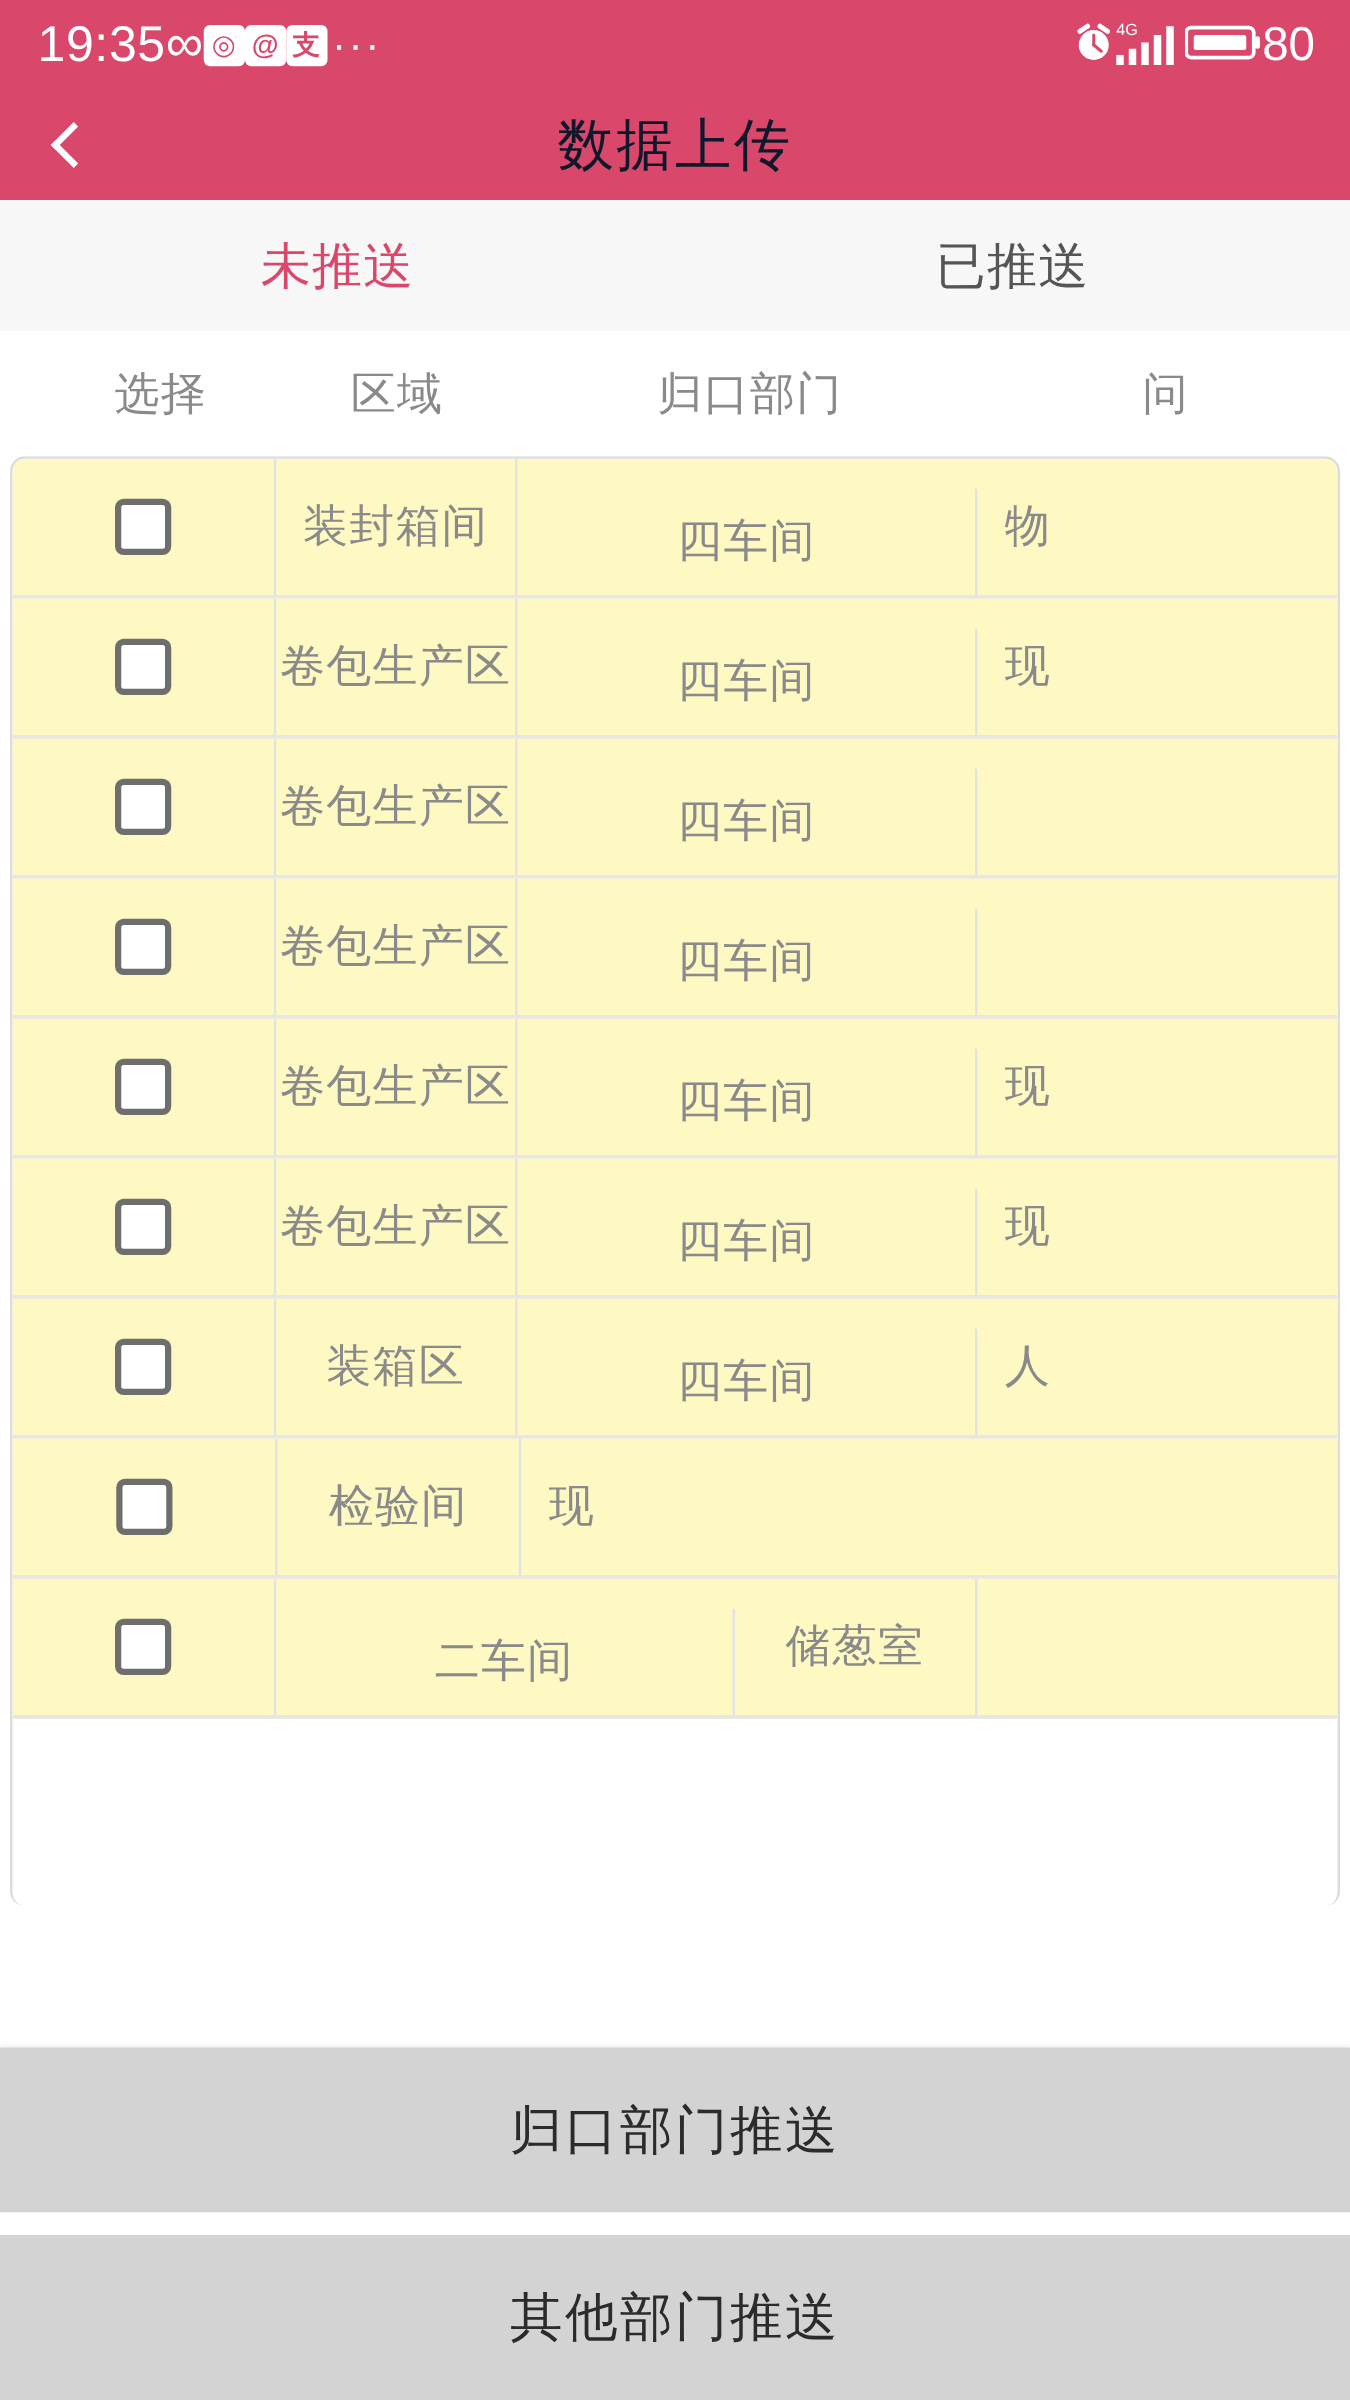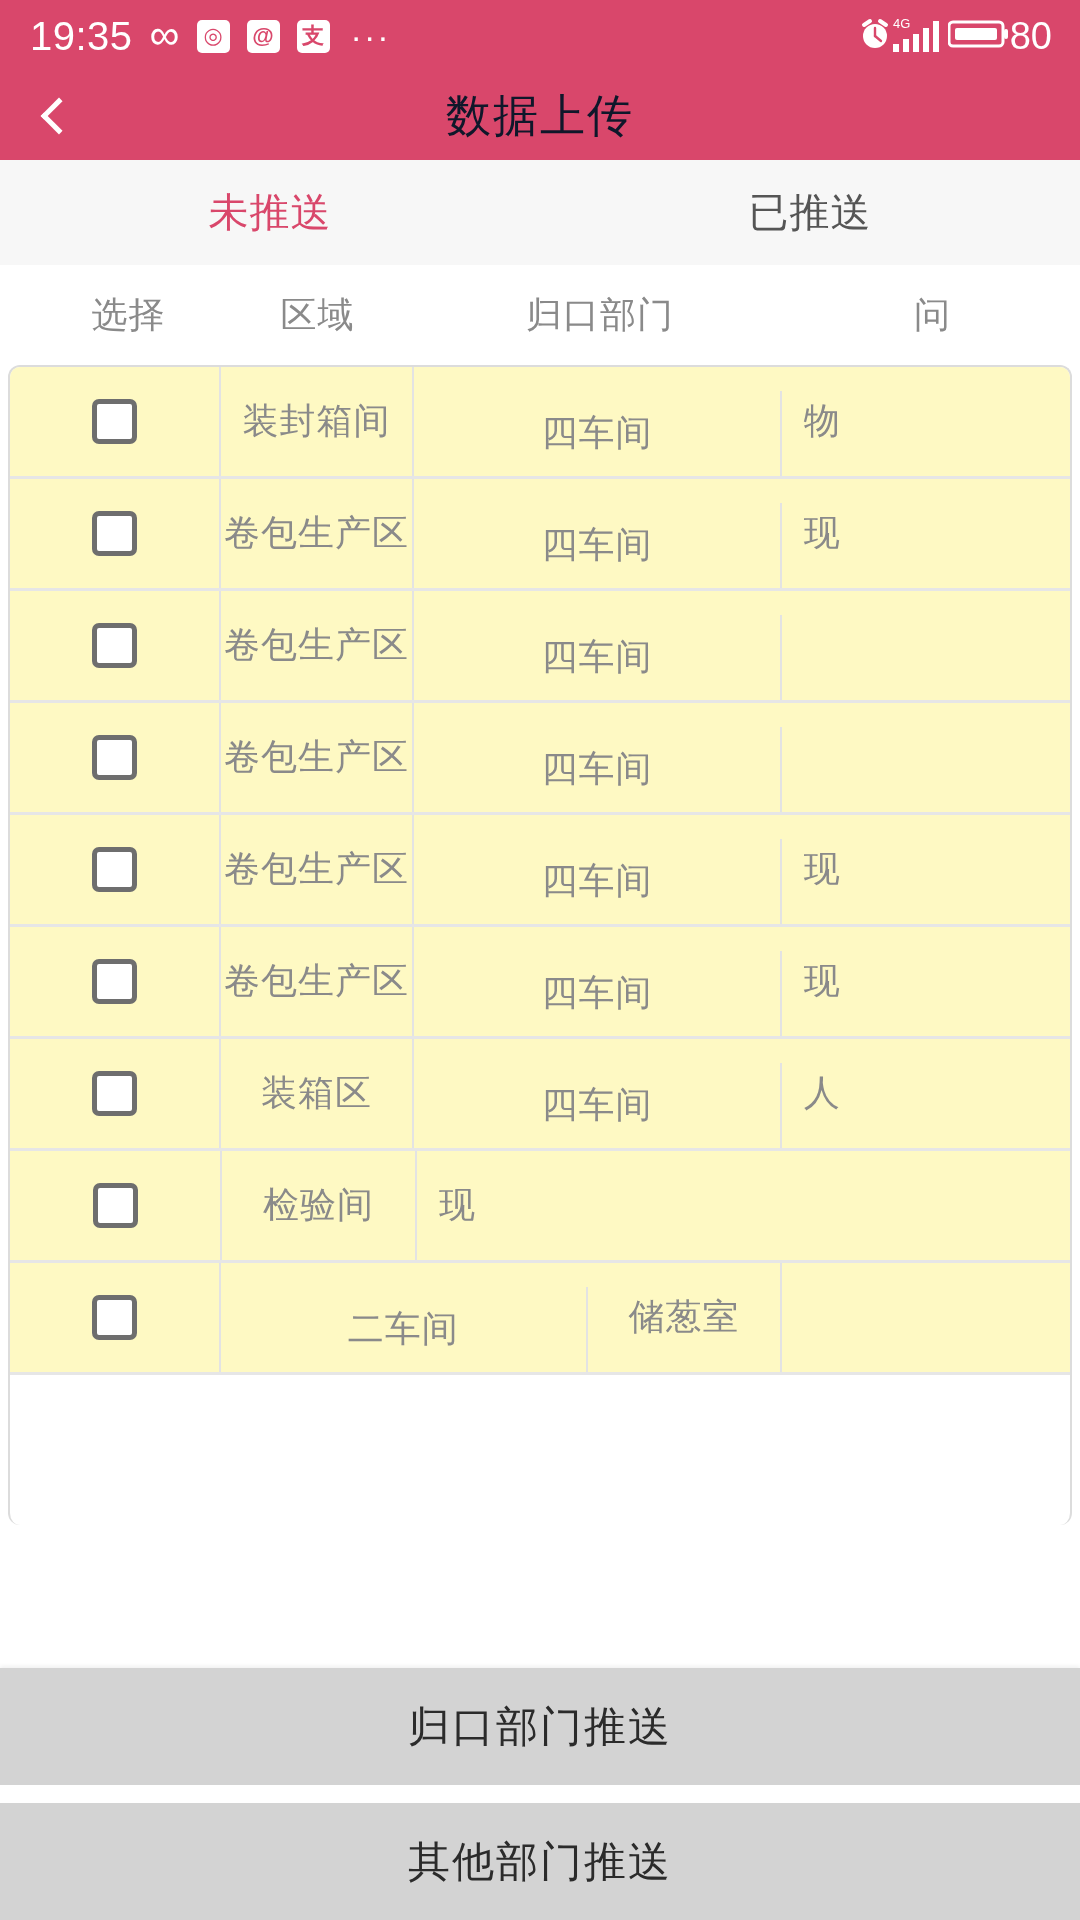--- a/index.html
+++ b/index.html
@@ -13,21 +13,21 @@
 
   
   .statusbar{
     height:72px;
     background:#D9476B;
     display:flex;
     align-items:center;
     padding:0 28px 0 30px;
     color:#fff;
   }
-  .sb-left{ display:flex; align-items:center; gap:17px; flex:1; }
+  .sb-left{ display:flex; align-items:center; flex:1; }
   .sb-time{ font-size:40px; font-weight:400; letter-spacing:0.5px; line-height:1; }
   .sb-infinity{ font-size:42px; line-height:1; margin-top:-3px;}
   .appicon{
     width:33px;height:33px;border-radius:5px;background:#fff;
     display:flex;align-items:center;justify-content:center;
     color:#D9476B;font-size:22px;line-height:1;font-weight:bold;
   }
   .dots{ font-size:34px; line-height:0.6; letter-spacing:2px; margin-left:4px;}
   .sb-right{ display:flex; align-items:center; gap:0;text-align:center; }
   .sb-num{ font-size:38px; line-height:1; }
@@ -124,21 +124,21 @@
     border-radius:7px;
     background:#fff;
   }
 
   
   .bottom{
     position:absolute;
     left:0;right:0;bottom:0;
   }
   .bigbtn{
-    height:117px;
+    height:132px;
     background:#d3d3d3;
     display:flex;align-items:center;justify-content:center;
     font-size:42px;color:#2b2b2b;
     letter-spacing:2px;
   }
   .btn-gap{ height:18px; background:#ffffff; }
   .btn-shadow{ box-shadow:0 -2px 4px rgba(0,0,0,0.06); }
 </style>
 </head>
 <body>

